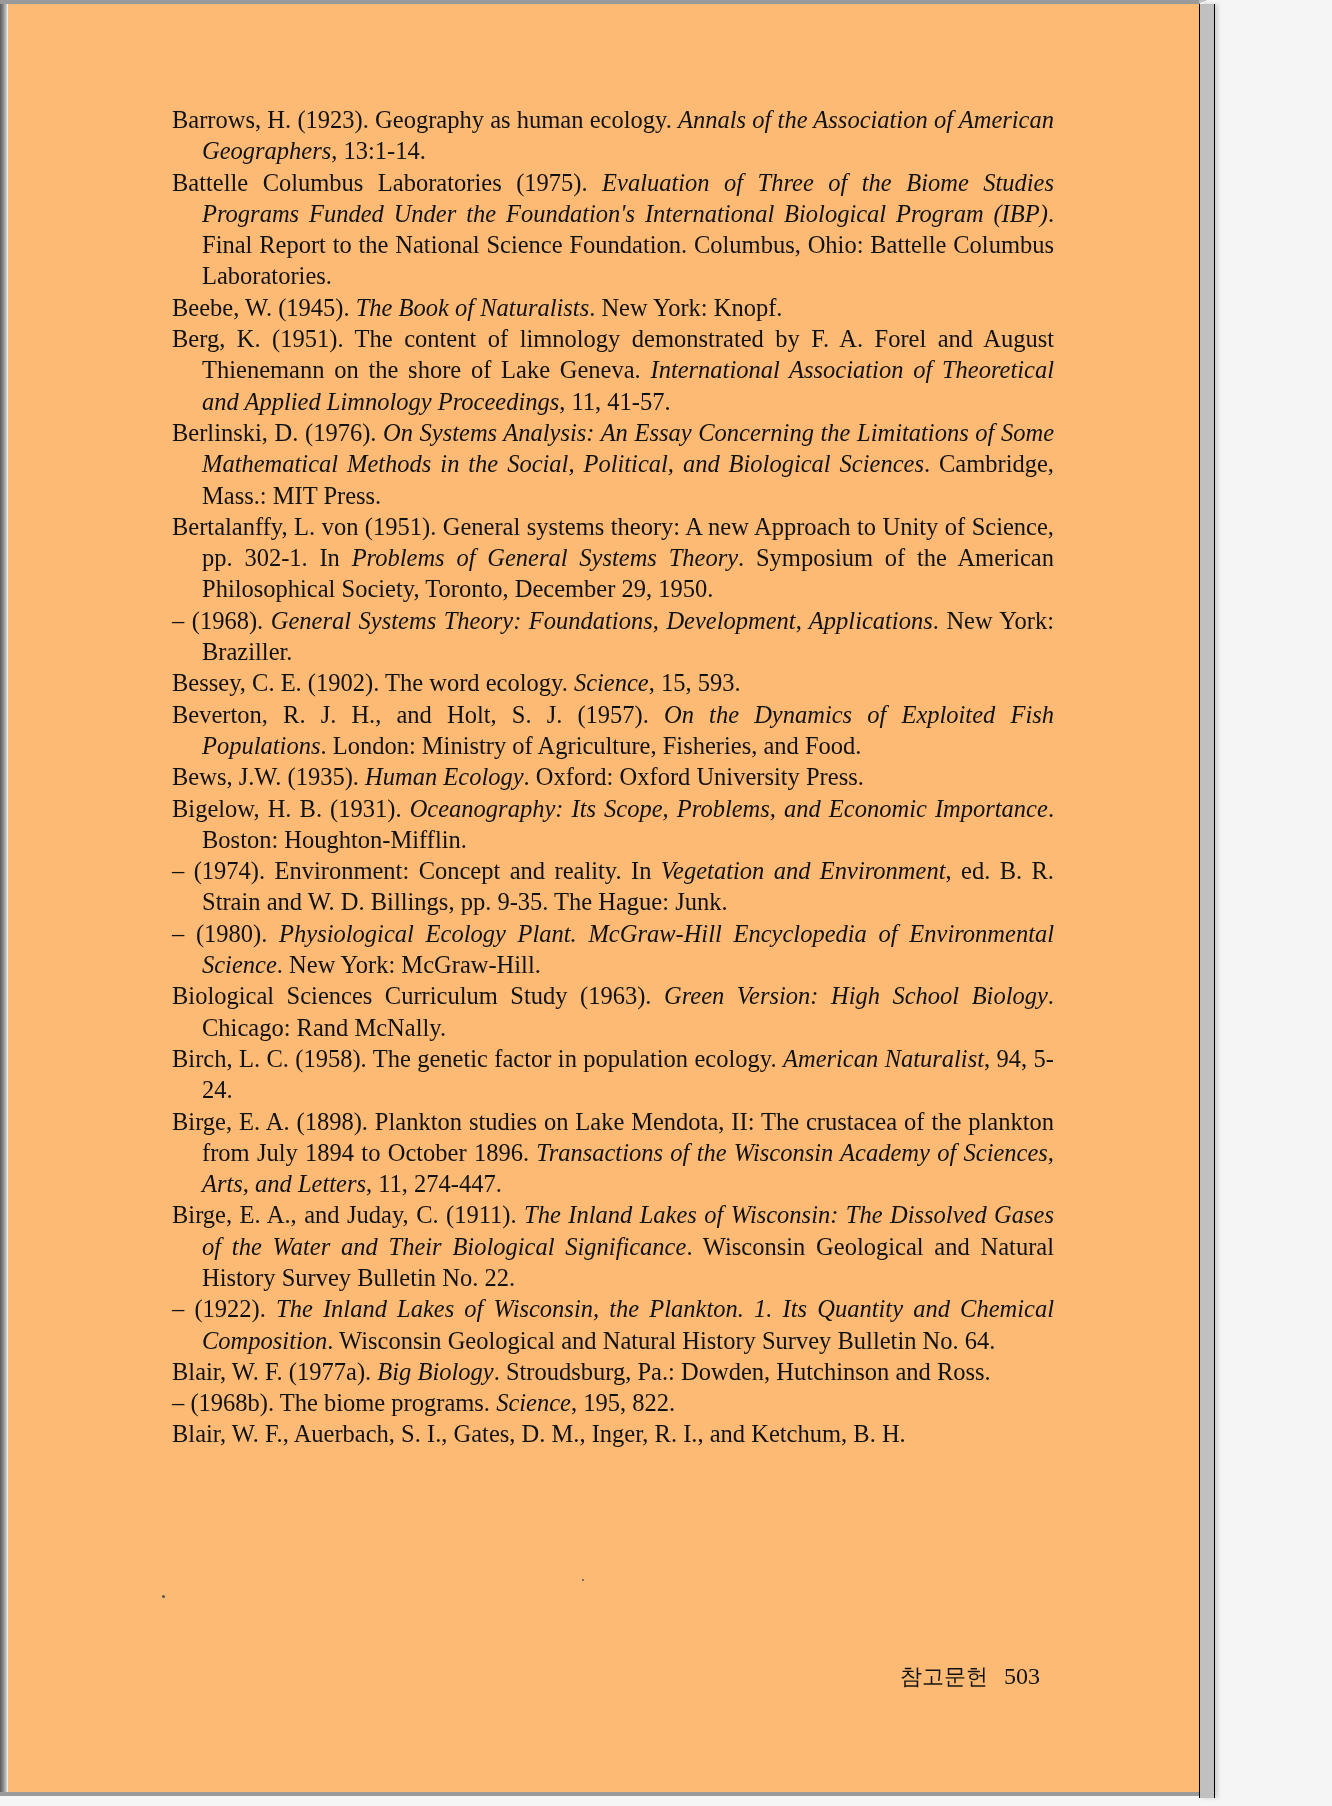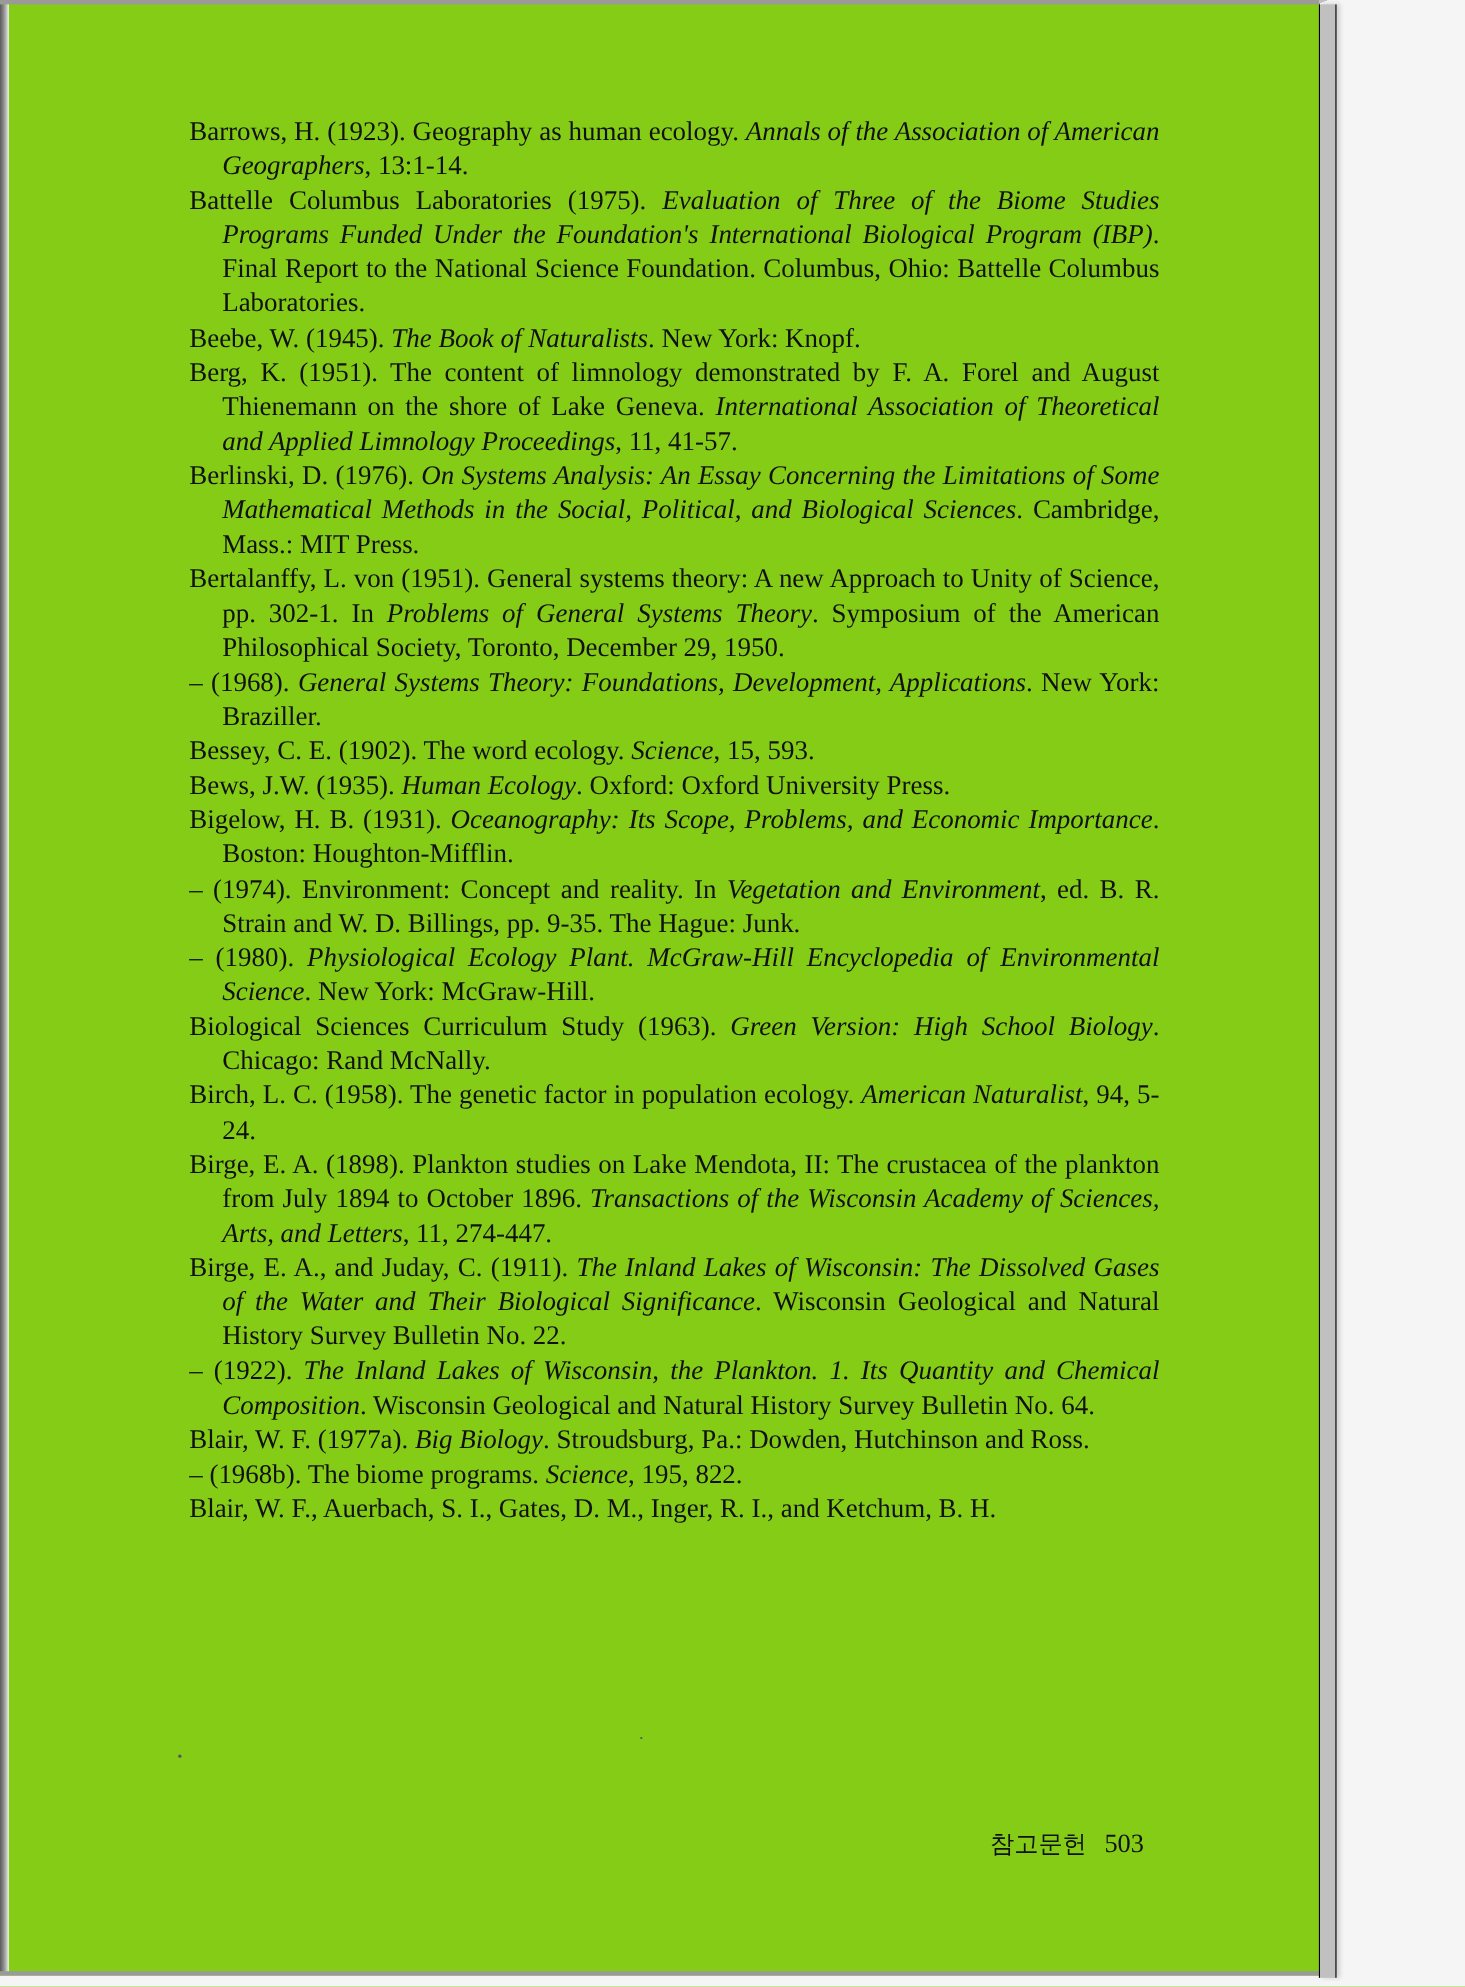--- a/index.html
+++ b/index.html
@@ -4,21 +4,21 @@
 <style>
   html, body { margin: 0; padding: 0; }
   body {
     width: 1332px; height: 1806px; position: relative; overflow: hidden;
     background: #f5f5f5;
     font-family: "Liberation Serif", "DejaVu Serif", serif;
   }
   .page {
     position: absolute; left: 0; top: 0;
     width: 1200px; height: 1796px;
-    background: #84cc16;
+    background: #fdba74;
     border-top: 4px solid #9a9a9a;
     border-bottom: 4px solid #9a9a9a;
     box-sizing: border-box;
   }
   .page-left-edge {
     position: absolute; left: 0; top: 0; width: 8px; height: 100%;
     background: linear-gradient(to right, #5a5a5a, #8a8a8a 40%, #c8c8c8 80%, #ffffff);
   }
   .page-right-edge {
     position: absolute; left: 1199px; top: 4px; width: 14px; height: 1794px;
@@ -59,20 +59,21 @@
 
   <div class="content">
     <p class="entry"><span>Barrows, H. (1923). Geography as human ecology. </span><i>Annals of the Association of American Geographers</i><span>, 13:1-14.</span></p>
     <p class="entry"><span>Battelle Columbus Laboratories (1975). </span><i>Evaluation of Three of the Biome Studies Programs Funded Under the Foundation's International Biological Program (IBP)</i><span>. Final Report to the National Science Foundation. Columbus, Ohio: Battelle Columbus Laboratories.</span></p>
     <p class="entry"><span>Beebe, W. (1945). </span><i>The Book of Naturalists</i><span>. New York: Knopf.</span></p>
     <p class="entry"><span>Berg, K. (1951). The content of limnology demonstrated by F. A. Forel and August Thienemann on the shore of Lake Geneva. </span><i>International Association of Theoretical and Applied Limnology Proceedings</i><span>, 11, 41-57.</span></p>
     <p class="entry"><span>Berlinski, D. (1976). </span><i>On Systems Analysis: An Essay Concerning the Limitations of Some Mathematical Methods in the Social, Political, and Biological Sciences</i><span>. Cambridge, Mass.: MIT Press.</span></p>
     <p class="entry"><span>Bertalanffy, L. von (1951). General systems theory: A new Approach to Unity of Science, pp. 302-1. In </span><i>Problems of General Systems Theory</i><span>. Symposium of the American Philosophical Society, Toronto, December 29, 1950.</span></p>
     <p class="entry"><span>– (1968). </span><i>General Systems Theory: Foundations, Development, Applications</i><span>. New York: Braziller.</span></p>
     <p class="entry"><span>Bessey, C. E. (1902). The word ecology. </span><i>Science</i><span>, 15, 593.</span></p>
+    <p class="entry"><span>Beverton, R. J. H., and Holt, S. J. (1957). </span><i>On the Dynamics of Exploited Fish Populations</i><span>. London: Ministry of Agriculture, Fisheries, and Food.</span></p>
     <p class="entry"><span>Bews, J.W. (1935). </span><i>Human Ecology</i><span>. Oxford: Oxford University Press.</span></p>
     <p class="entry"><span>Bigelow, H. B. (1931). </span><i>Oceanography: Its Scope, Problems, and Economic Importance</i><span>. Boston: Houghton-Mifflin.</span></p>
     <p class="entry"><span>– (1974). Environment: Concept and reality. In </span><i>Vegetation and Environment</i><span>, ed. B. R. Strain and W. D. Billings, pp. 9-35. The Hague: Junk.</span></p>
     <p class="entry"><span>– (1980). </span><i>Physiological Ecology Plant. McGraw-Hill Encyclopedia of Environmental Science</i><span>. New York: McGraw-Hill.</span></p>
     <p class="entry"><span>Biological Sciences Curriculum Study (1963). </span><i>Green Version: High School Biology</i><span>. Chicago: Rand McNally.</span></p>
     <p class="entry"><span>Birch, L. C. (1958). The genetic factor in population ecology. </span><i>American Naturalist</i><span>, 94, 5-24.</span></p>
     <p class="entry"><span>Birge, E. A. (1898). Plankton studies on Lake Mendota, II: The crustacea of the plankton from July 1894 to October 1896. </span><i>Transactions of the Wisconsin Academy of Sciences, Arts, and Letters</i><span>, 11, 274-447.</span></p>
     <p class="entry"><span>Birge, E. A., and Juday, C. (1911). </span><i>The Inland Lakes of Wisconsin: The Dissolved Gases of the Water and Their Biological Significance</i><span>. Wisconsin Geological and Natural History Survey Bulletin No. 22.</span></p>
     <p class="entry"><span>– (1922). </span><i>The Inland Lakes of Wisconsin, the Plankton. 1. Its Quantity and Chemical Composition</i><span>. Wisconsin Geological and Natural History Survey Bulletin No. 64.</span></p>
     <p class="entry"><span>Blair, W. F. (1977a). </span><i>Big Biology</i><span>. Stroudsburg, Pa.: Dowden, Hutchinson and Ross.</span></p>

